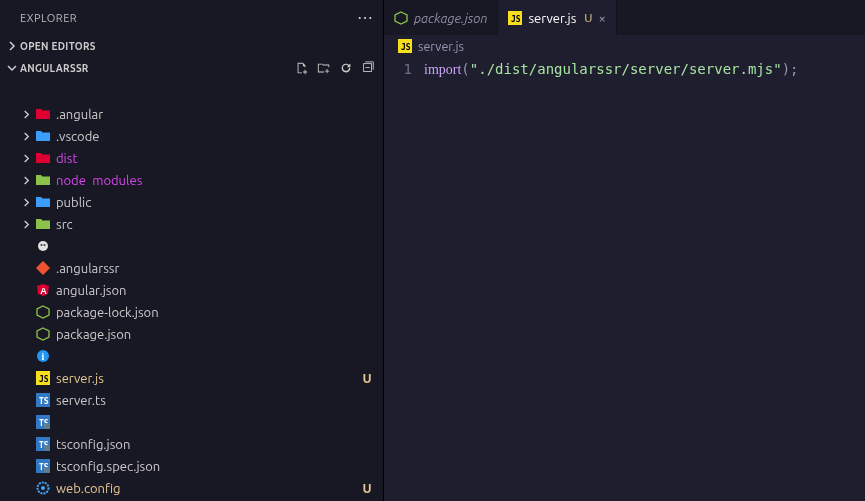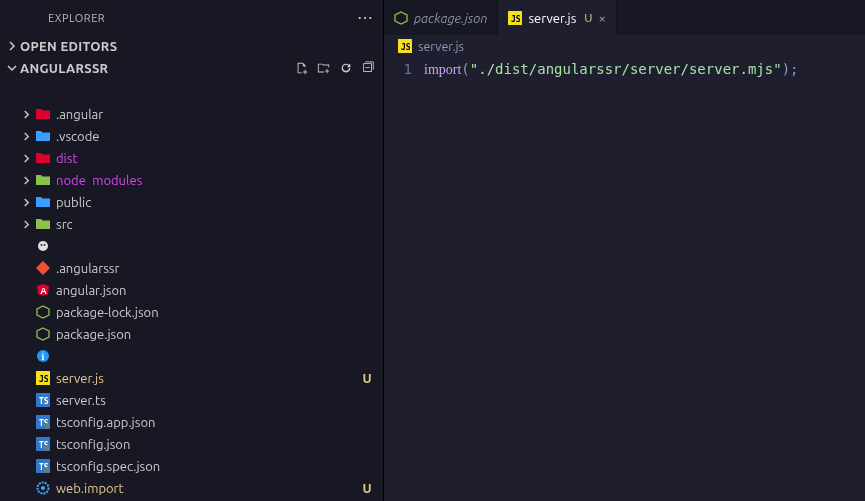--- a/index.html
+++ b/index.html
@@ -25,30 +25,30 @@
   .sidebar-header {
     display: flex;
     align-items: center;
     justify-content: space-between;
     padding: 4px 8px 4px 20px;
     height: 35px;
     color: #bbb;
     font-size: 11px;
     letter-spacing: 0.5px;
   }
-  .sidebar-header-title { text-transform: uppercase; margin-left: 28px; }
+  .sidebar-header-title { text-transform: uppercase; }
   .sidebar-header-actions { color: #ccc; cursor: pointer; font-size: 16px; letter-spacing: 2px; }
 
   .section-header {
     display: flex;
     align-items: center;
     padding: 3px 8px 3px 4px;
     height: 22px;
     color: #ccc;
-    font-size: 13px;
+    font-size: 10px;
     font-weight: 700;
     letter-spacing: 0.3px;
     cursor: pointer;
   }
   .section-header .chev { width: 16px; display: inline-flex; justify-content: center; }
   .section-header .label { flex: 1; text-transform: uppercase; }
   .section-toolbar { display: flex; gap: 8px; color: #ccc; font-size: 14px; }
   .section-toolbar .tbtn { cursor: pointer; }
 
   .tree { padding: 0; margin-top: 24px; }
@@ -360,21 +360,20 @@
       </div>
       <div class="tree-item depth1">
         <span class="chev"></span>
         <span class="icon">
           <svg width="14" height="14" viewBox="0 0 14 14">
             <rect width="14" height="14" fill="#3178c6"></rect>
             <text x="3" y="11" font-size="8" font-family="monospace" font-weight="bold" fill="#fff">TS</text>
             <circle cx="11" cy="11" r="3" fill="#607d8b"></circle>
           </svg>
         </span>
-        <span class="name">tsconfig.app.json</span>
         <span class="status"></span>
       </div>
       <div class="tree-item depth1">
         <span class="chev"></span>
         <span class="icon">
           <svg width="14" height="14" viewBox="0 0 14 14">
             <rect width="14" height="14" fill="#3178c6"></rect>
             <text x="3" y="11" font-size="8" font-family="monospace" font-weight="bold" fill="#fff">TS</text>
             <circle cx="11" cy="11" r="3" fill="#607d8b"></circle>
           </svg>
@@ -395,21 +394,21 @@
         <span class="status"></span>
       </div>
       <div class="tree-item depth1 mod">
         <span class="chev"></span>
         <span class="icon">
           <svg width="14" height="14" viewBox="0 0 14 14">
             <circle cx="7" cy="7" r="5.5" fill="none" stroke="#42a5f5" stroke-width="2" stroke-dasharray="2 1"></circle>
             <circle cx="7" cy="7" r="2" fill="#42a5f5"></circle>
           </svg>
         </span>
-        <span class="name">web.import</span>
+        <span class="name">web.config</span>
         <span class="status">U</span>
       </div>
     </div>
 </div>
 
 <div class="editor">
   <div class="tabbar" id="tabbar">
       <div class="tab">
         <span>
           <svg width="14" height="14" viewBox="0 0 14 14">

